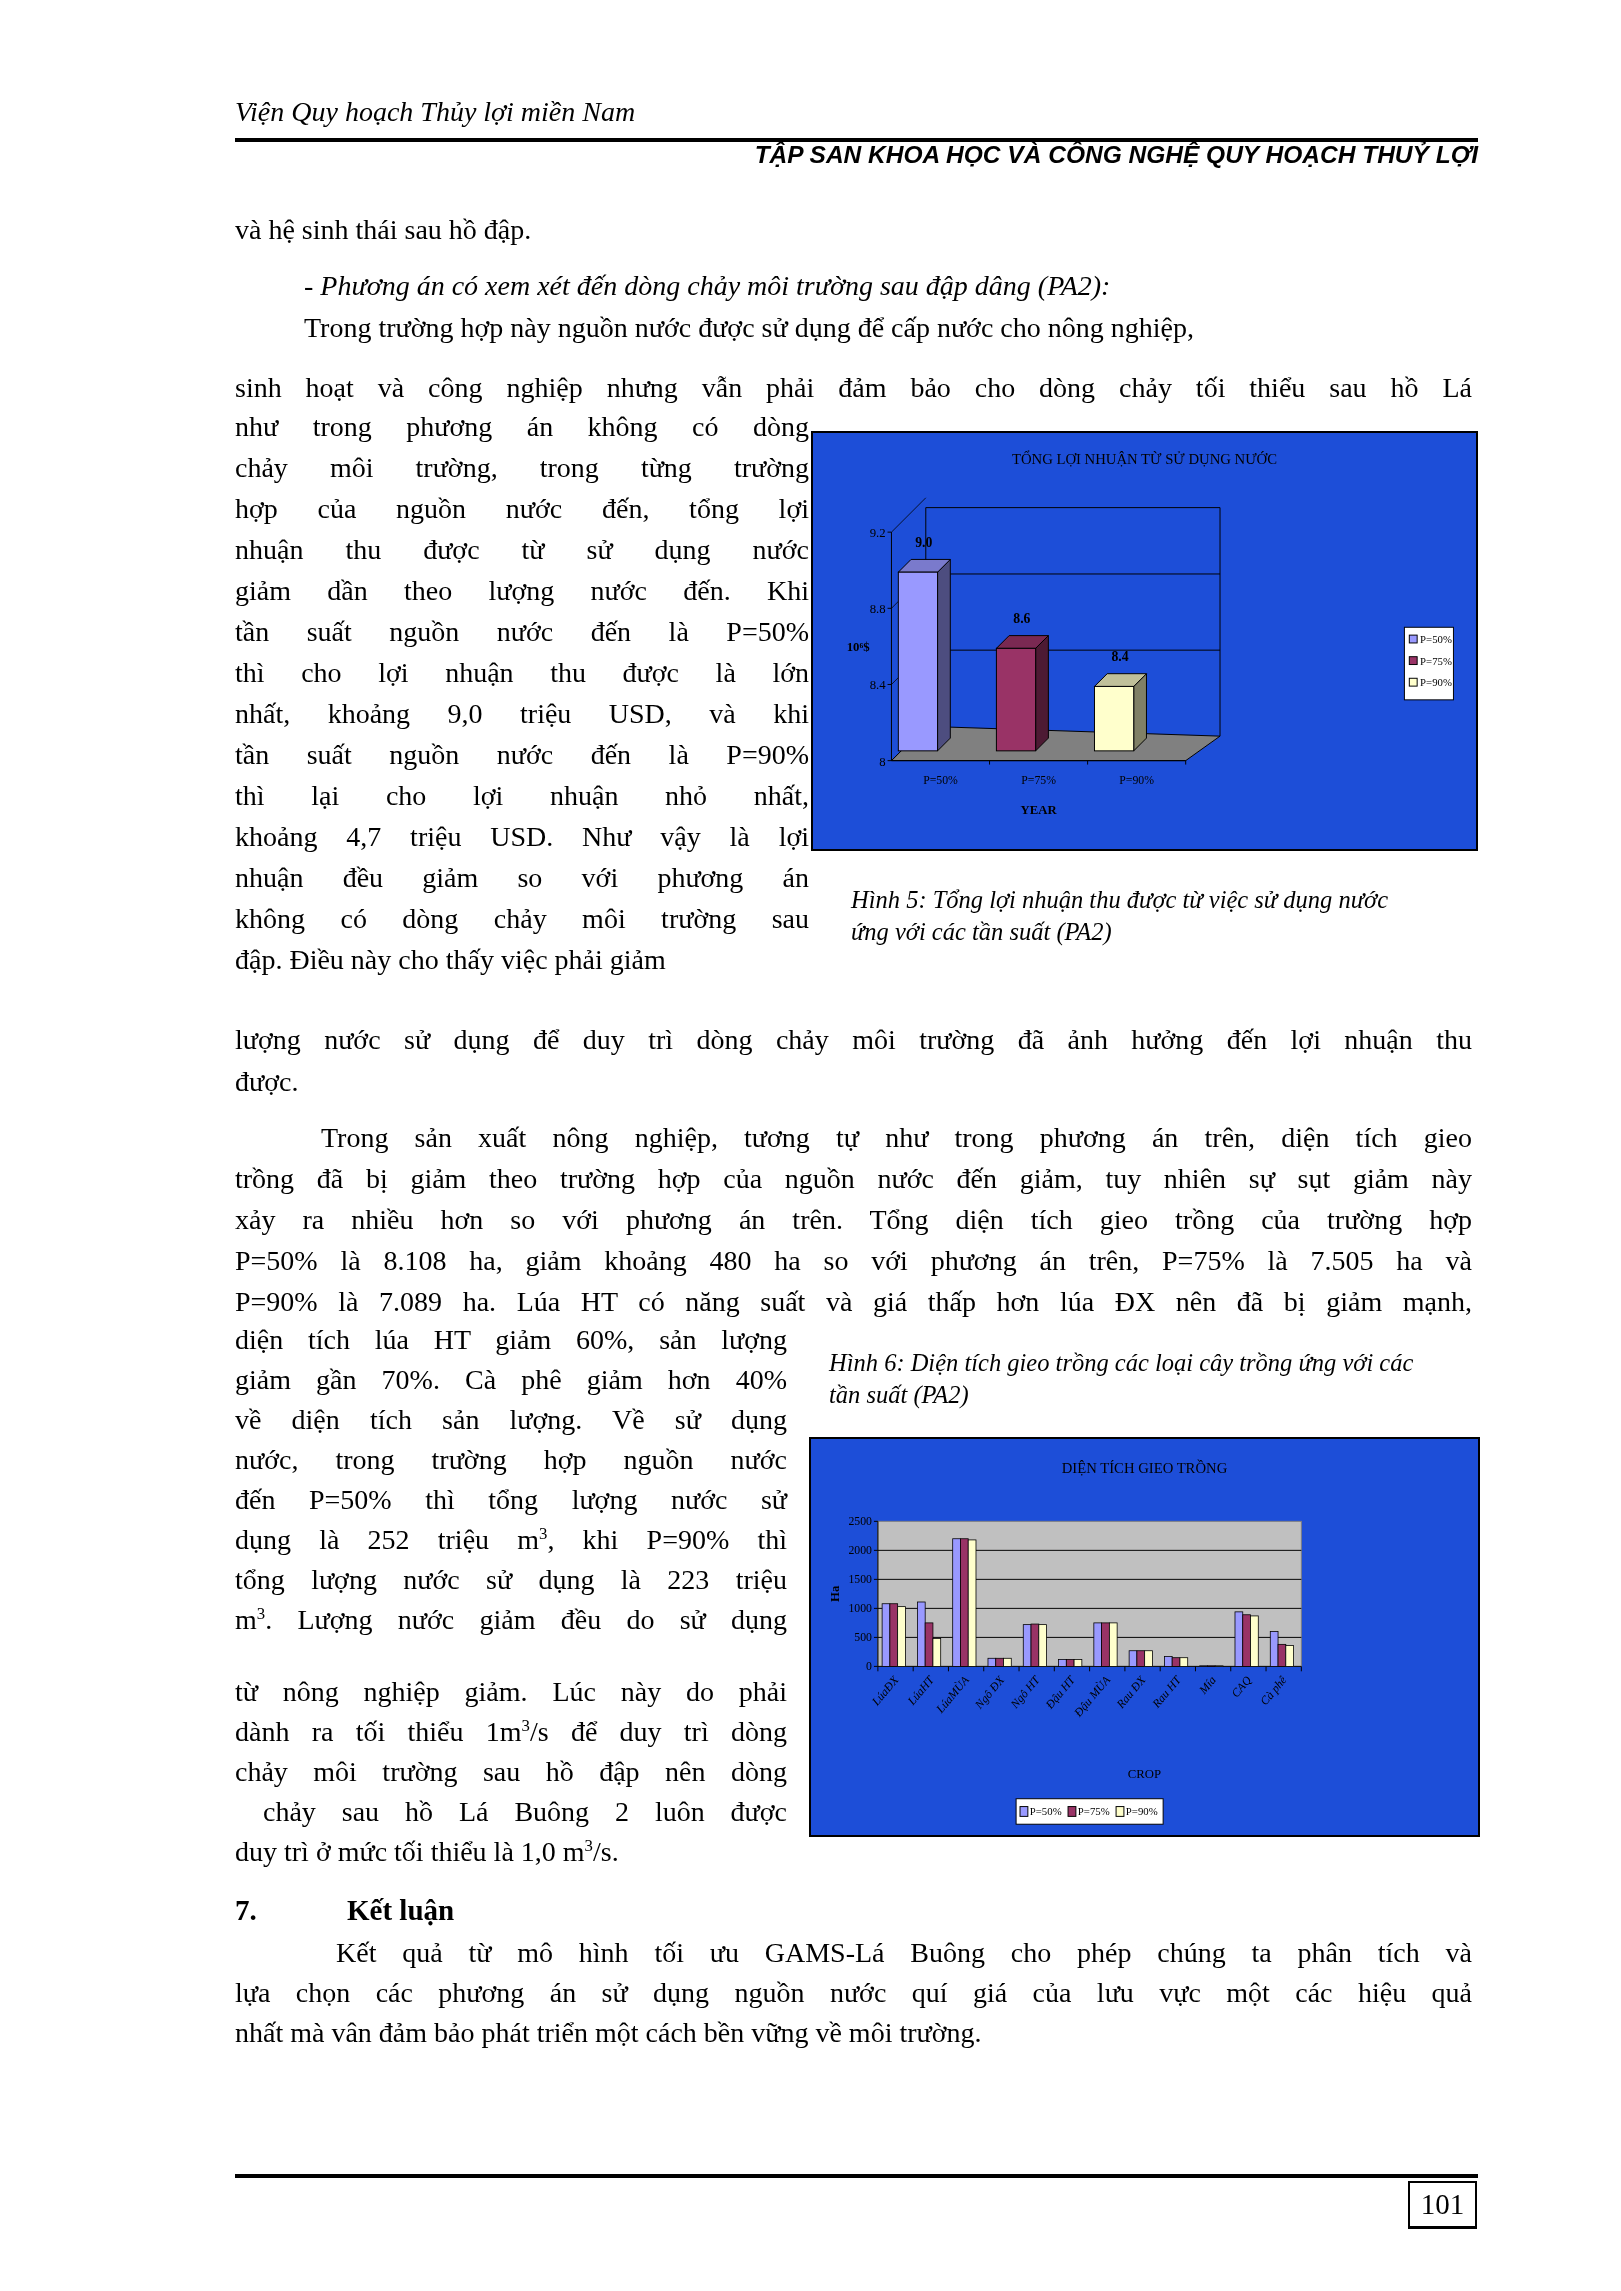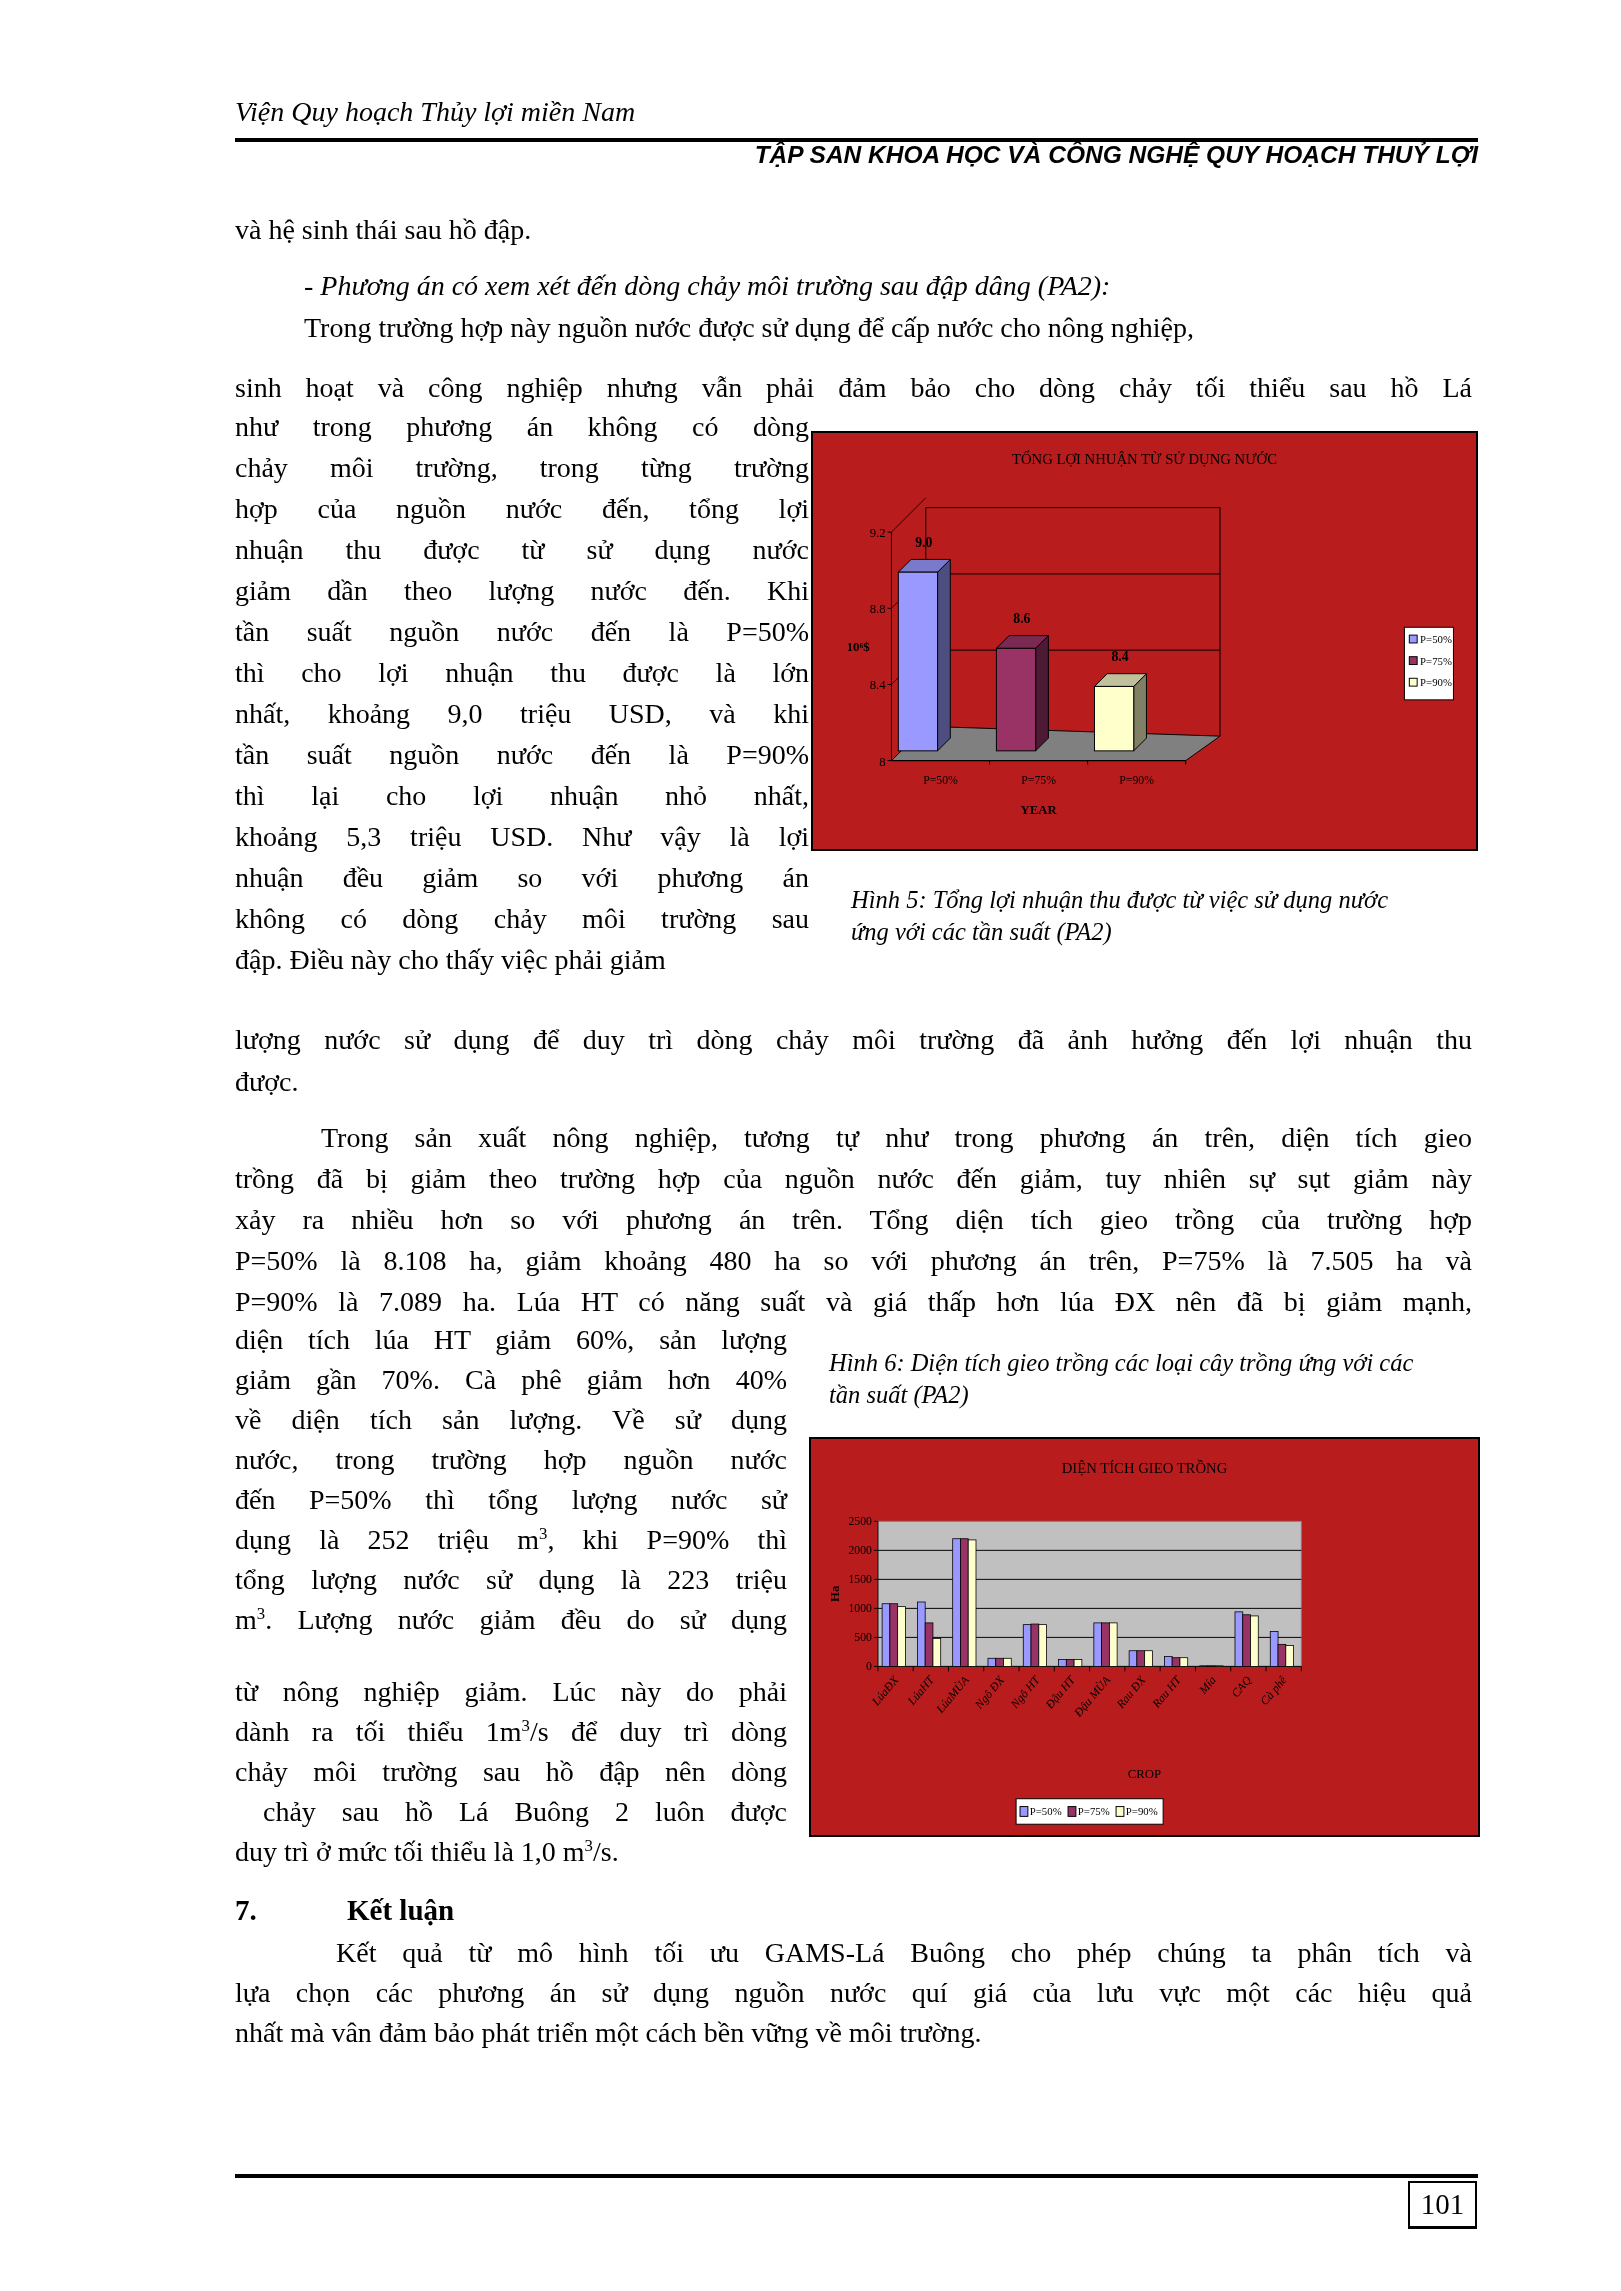--- a/index.html
+++ b/index.html
@@ -5,21 +5,21 @@
   html, body { margin:0; padding:0; background:#fff; }
   body { width:1621px; height:2292px; position:relative; font-family:"Liberation Serif", serif; color:#000; overflow:hidden; }
   .abs { position:absolute; }
   .hdr-inst { left:235px; top:96px; font-style:italic; font-size:28px; }
   .hdr-rule { left:235px; top:138px; width:1243px; height:3.9px; background:#000; }
   .hdr-journal { right:143px; top:141px; font-family:"Liberation Sans", sans-serif; font-weight:bold; font-style:italic; font-size:24.5px; letter-spacing:0px; }
   .p { font-size:28px; line-height:41px; }
   .just { text-align:justify; text-align-last:justify; }
   .it { font-style:italic; }
   sup { font-size:60%; line-height:0; vertical-align:super; }
-  .chartbox { border:2px solid #000; background:#b91c1c;text-align:center; }
+  .chartbox { border:2px solid #000; background:#1d4ed8;text-align:center; }
   .caption { font-style:italic; font-size:24.5px; line-height:32px; }
   .heading { font-weight:bold; font-size:29px; }
   .foot-rule { left:235px; top:2174px; width:1243px; height:3.9px; background:#000; }
   .pageno { left:1408px; top:2181px; width:65px; height:43px; border:2px solid #000; border-bottom-width:3.9px; border-right-width:2.9px; font-size:29px; text-align:center; line-height:43px; }
   svg text { font-family:"Liberation Serif", serif; }
 </style>
 </head>
 <body>
 
 <div class="abs hdr-inst">Viện Quy hoạch Thủy lợi miền Nam</div>
@@ -35,21 +35,21 @@
     <div class="p just" style="line-height: 41px;">như trong phương án không có dòng</div>
     <div class="p just" style="line-height: 41px;">chảy môi trường, trong từng trường</div>
     <div class="p just" style="line-height: 41px;">hợp của nguồn nước đến, tổng lợi</div>
     <div class="p just" style="line-height: 41px;">nhuận thu được từ sử dụng nước</div>
     <div class="p just" style="line-height: 41px;">giảm dần theo lượng nước đến. Khi</div>
     <div class="p just" style="line-height: 41px;">tần suất nguồn nước đến là P=50%</div>
     <div class="p just" style="line-height: 41px;">thì cho lợi nhuận thu được là lớn</div>
     <div class="p just" style="line-height: 41px;">nhất, khoảng 9,0 triệu USD, và khi</div>
     <div class="p just" style="line-height: 41px;">tần suất nguồn nước đến là P=90%</div>
     <div class="p just" style="line-height: 41px;">thì lại cho lợi nhuận nhỏ nhất,</div>
-    <div class="p just" style="line-height: 41px;">khoảng 5,3 triệu USD. Như vậy là lợi</div>
+    <div class="p just" style="line-height: 41px;">khoảng 4,7 triệu USD. Như vậy là lợi</div>
     <div class="p just" style="line-height: 41px;">nhuận đều giảm so với phương án</div>
     <div class="p just" style="line-height: 41px;">không có dòng chảy môi trường sau</div>
     <div class="p" style="line-height: 41px;">đập. Điều này cho thấy việc phải giảm</div>
   </div>
 
 <div class="abs chartbox" style="left:811px;top:431px;width:663px;height:416px;">
   <svg id="chart1" width="663" height="416" viewBox="0 0 676 424">
       <text x="338" y="32" text-anchor="middle" font-size="15">TỔNG LỢI NHUẬN TỪ SỬ DỤNG NƯỚC</text>
       <line x1="115" y1="76" x2="115" y2="299" stroke="#000"></line>
       <line x1="415" y1="76" x2="415" y2="309" stroke="#000"></line>

